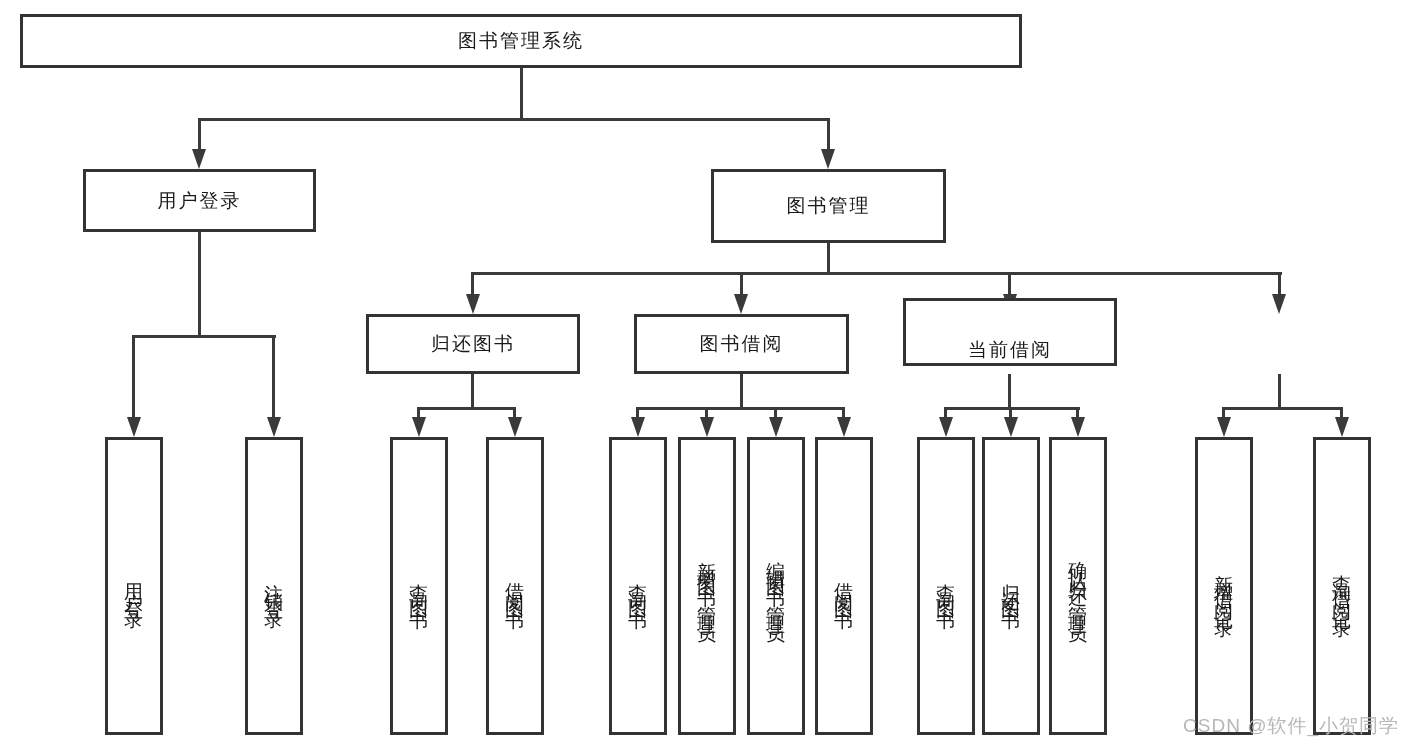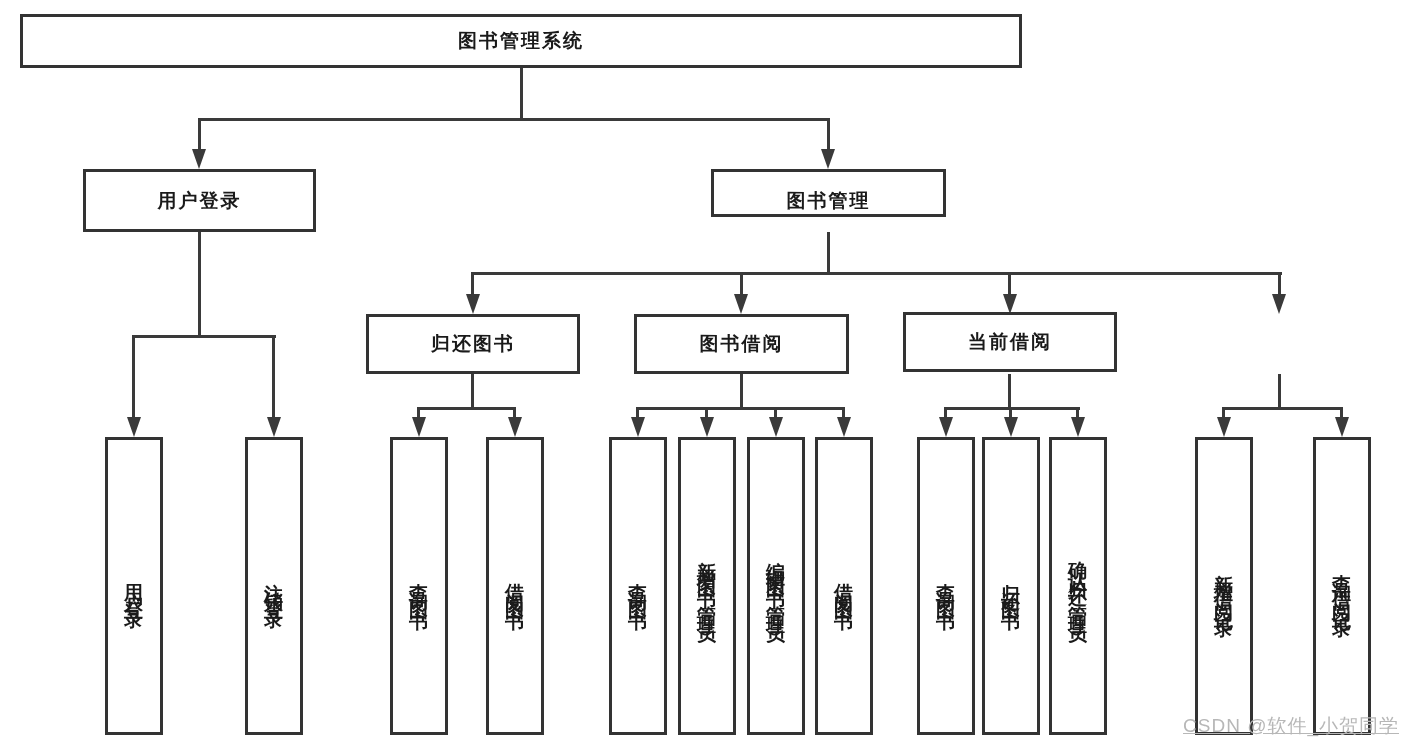--- a/index.html
+++ b/index.html
@@ -2,36 +2,36 @@
 <html><head>
 <meta charset="utf-8">
 <style>
   html,body{margin:0;padding:0;background:#fff;}
   .stage{
     position:relative;width:1405px;height:747px;background:#ffffff;overflow:hidden;
     font-family:"Liberation Sans","DejaVu Sans",sans-serif;color:#1a1a1a;
   }
   .box{
     position:absolute;border:3px solid #333333;background:#ffffff;
-    box-sizing:border-box;display:flex;align-items:center;justify-content:center;font-weight:bold;
+    box-sizing:border-box;display:flex;align-items:center;justify-content:center;
   }
   .htext{font-size:19px;letter-spacing:2px;white-space:nowrap;}
   .vtext{
     writing-mode:vertical-rl;text-orientation:mixed;
     font-size:19px;letter-spacing:9px;line-height:1;
   }
   .ln{position:absolute;background:#3a3a3a;}
   .ar{
     position:absolute;width:0;height:0;
     border-left:7px solid transparent;border-right:7px solid transparent;
     border-top:20px solid #3a3a3a;
   }
   .watermark{
     position:absolute;top:713px;right:6px;font-size:19px;color:#b7b7b7;
-    letter-spacing:1px;white-space:nowrap;text-decoration:underline;
+    letter-spacing:1px;white-space:nowrap;
   }
 </style>
 </head>
 <body>
 
 <div class="stage">
 
   <div class="ln" style="left:520px;top:68px;width:3px;height:50px;"></div>
   <div class="ln" style="left:198px;top:118px;width:632px;height:3px;"></div>
   <div class="ln" style="left:198px;top:118px;width:3px;height:33px;"></div>
@@ -92,31 +92,31 @@
   <div class="ar" style="left:1217px;top:417px;"></div>
   <div class="ar" style="left:1335px;top:417px;"></div>
 
   <div class="box" style="left:20px;top:14px;width:1002px;height:54px;">
     <span class="htext">图书管理系统</span>
   </div>
 
   <div class="box" style="left:83px;top:169px;width:233px;height:63px;">
     <span class="htext">用户登录</span>
   </div>
-  <div class="box" style="left:711px;top:169px;width:235px;height:48px;align-items:flex-end;">
+  <div class="box" style="left:711px;top:169px;width:235px;height:74px;">
     <span class="htext">图书管理</span>
   </div>
 
   <div class="box" style="left:366px;top:314px;width:214px;height:60px;">
     <span class="htext">归还图书</span>
   </div>
   <div class="box" style="left:634px;top:314px;width:215px;height:60px;">
     <span class="htext">图书借阅</span>
   </div>
-  <div class="box" style="left:903px;top:312px;width:214px;height:60px;">
+  <div class="box" style="left:903px;top:298px;width:214px;height:68px;align-items:flex-end;">
     <span class="htext">当前借阅</span>
   </div>
 
   <div class="box" style="left:105px;top:437px;width:58px;height:298px;">
     <span class="vtext">用户登录</span>
   </div>
   <div class="box" style="left:245px;top:437px;width:58px;height:298px;">
     <span class="vtext">注销登录</span>
   </div>
   <div class="box" style="left:390px;top:437px;width:58px;height:298px;">

